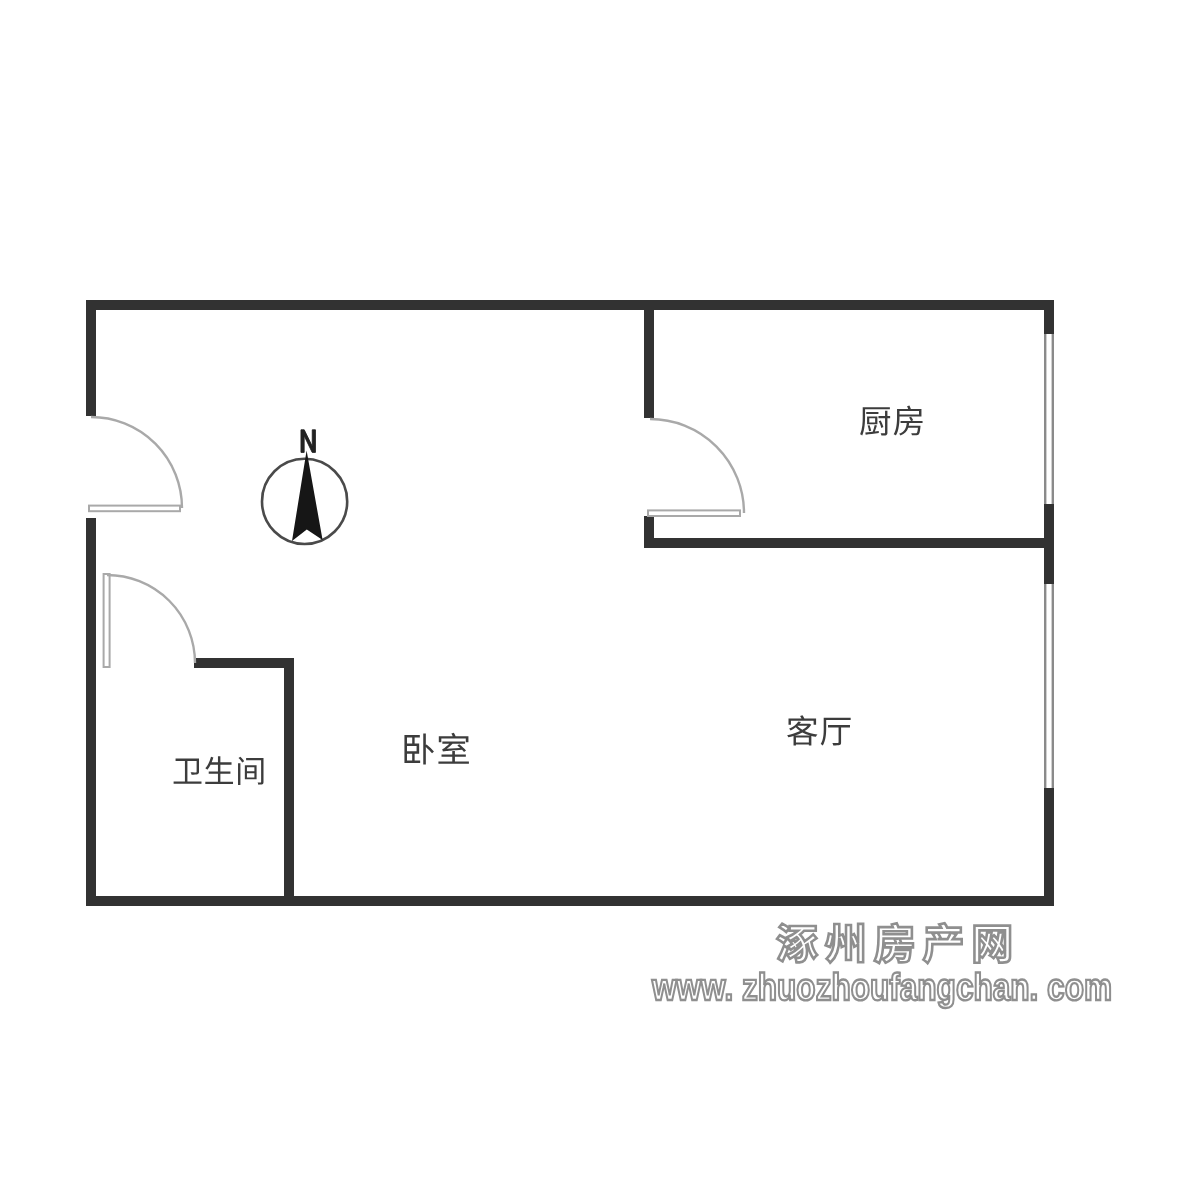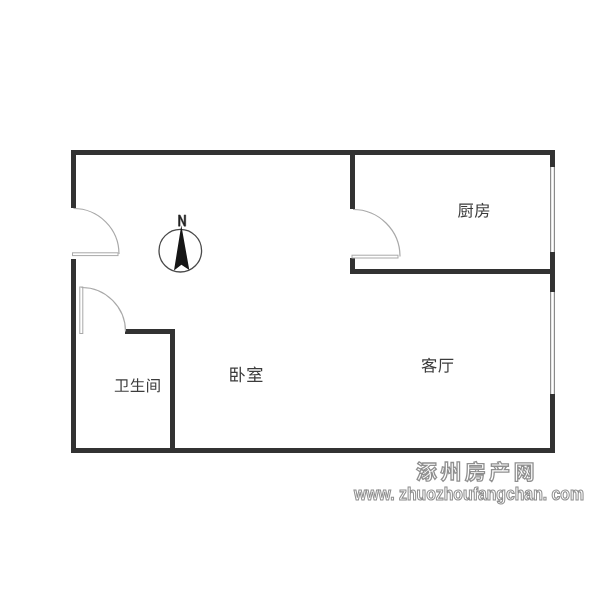--- a/index.html
+++ b/index.html
@@ -1,16 +1,16 @@
 <!DOCTYPE html>
 <html><head>
 <meta charset="utf-8">
 <style>
 html,body{margin:0;padding:0;background:#fff;}
-#plan{width:520px;height:600px;position:relative;padding-left:28px;}
+#plan{width:520px;height:600px;position:relative;}
 </style>
 </head>
 <body>
 
 <div id="plan">
 <svg width="600" height="600" viewBox="0 0 600 600">
 
 <rect x="43" y="150" width="484" height="5" fill="#323232"></rect>
 
 <rect x="43" y="150" width="5" height="58" fill="#323232"></rect>

